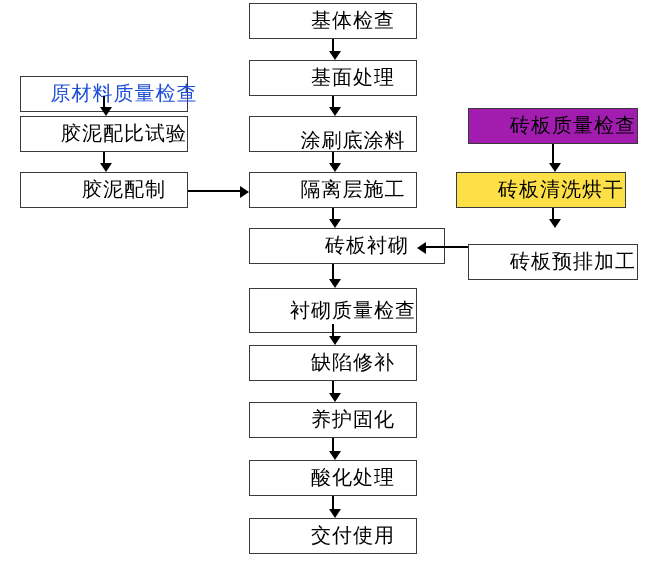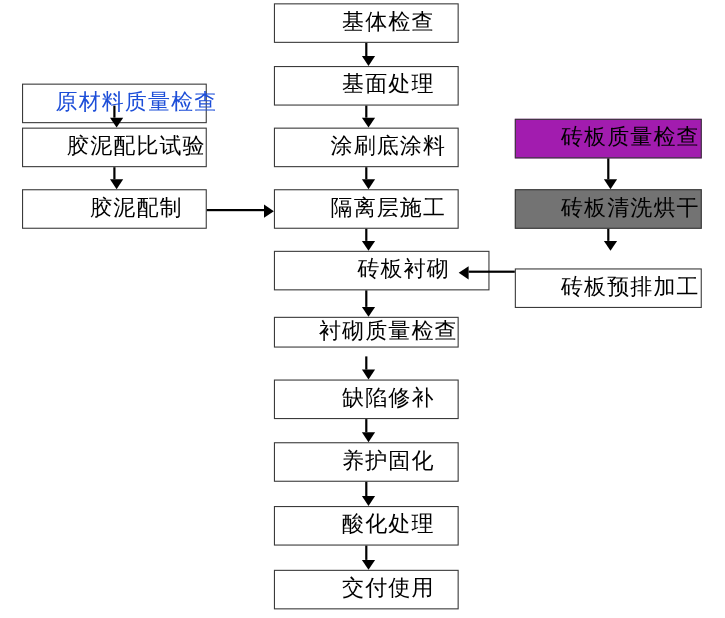--- a/index.html
+++ b/index.html
@@ -92,30 +92,30 @@
 </head>
 <body>
 
 <div id="flowchart">
     <div class="node" style="left: 249px; top: 3px; width: 168px; height: 36px; background: rgb(255, 255, 255); border-color: rgb(58, 58, 58); color: rgb(0, 0, 0);">
       <span class="node-label">基体检查</span>
     </div>
     <div class="node" style="left: 249px; top: 60px; width: 168px; height: 36px; background: rgb(255, 255, 255); border-color: rgb(58, 58, 58); color: rgb(0, 0, 0);">
       <span class="node-label">基面处理</span>
     </div>
-    <div class="node" style="left: 249px; top: 116px; width: 168px; height: 36px; background: rgb(255, 255, 255); border-color: rgb(58, 58, 58); color: rgb(0, 0, 0);">
+    <div class="node" style="left: 249px; top: 116px; width: 168px; height: 36px; background: rgb(255, 255, 255); border-color: rgb(58, 58, 58); color: rgb(0, 0, 0); align-items: flex-end;">
       <span class="node-label">涂刷底涂料</span>
     </div>
     <div class="node" style="left: 249px; top: 172px; width: 168px; height: 36px; background: rgb(255, 255, 255); border-color: rgb(58, 58, 58); color: rgb(0, 0, 0);">
       <span class="node-label">隔离层施工</span>
     </div>
     <div class="node" style="left: 249px; top: 228px; width: 196px; height: 36px; background: rgb(255, 255, 255); border-color: rgb(58, 58, 58); color: rgb(0, 0, 0);">
       <span class="node-label">砖板衬砌</span>
     </div>
-    <div class="node" style="left: 249px; top: 288px; width: 168px; height: 28px; background: rgb(255, 255, 255); border-color: rgb(58, 58, 58); color: rgb(0, 0, 0);">
+    <div class="node" style="left: 249px; top: 288px; width: 168px; height: 45px; background: rgb(255, 255, 255); border-color: rgb(58, 58, 58); color: rgb(0, 0, 0);">
       <span class="node-label">衬砌质量检查</span>
     </div>
     <div class="node" style="left: 249px; top: 345px; width: 168px; height: 36px; background: rgb(255, 255, 255); border-color: rgb(58, 58, 58); color: rgb(0, 0, 0);">
       <span class="node-label">缺陷修补</span>
     </div>
     <div class="node" style="left: 249px; top: 402px; width: 168px; height: 36px; background: rgb(255, 255, 255); border-color: rgb(58, 58, 58); color: rgb(0, 0, 0);">
       <span class="node-label">养护固化</span>
     </div>
     <div class="node" style="left: 249px; top: 460px; width: 168px; height: 36px; background: rgb(255, 255, 255); border-color: rgb(58, 58, 58); color: rgb(0, 0, 0);">
       <span class="node-label">酸化处理</span>
@@ -128,21 +128,21 @@
     </div>
     <div class="node" style="left: 20px; top: 116px; width: 168px; height: 36px; background: rgb(255, 255, 255); border-color: rgb(58, 58, 58); color: rgb(0, 0, 0);">
       <span class="node-label">胶泥配比试验</span>
     </div>
     <div class="node" style="left: 20px; top: 172px; width: 168px; height: 36px; background: rgb(255, 255, 255); border-color: rgb(58, 58, 58); color: rgb(0, 0, 0);">
       <span class="node-label">胶泥配制</span>
     </div>
     <div class="node" style="left: 468px; top: 108px; width: 170px; height: 36px; background: #a21caf; border-color: rgb(58, 58, 58); color: rgb(0, 0, 0);">
       <span class="node-label">砖板质量检查</span>
     </div>
-    <div class="node" style="left: 468px; top: 172px; width: 170px; height: 36px; background: #737373; border-color: rgb(58, 58, 58); color: rgb(0, 0, 0);">
+    <div class="node" style="left: 456px; top: 172px; width: 170px; height: 36px; background: #fde047; border-color: rgb(58, 58, 58); color: rgb(0, 0, 0);">
       <span class="node-label">砖板清洗烘干</span>
     </div>
     <div class="node" style="left: 468px; top: 228px; width: 170px; height: 36px; background: rgb(255, 255, 255); border-color: rgb(58, 58, 58); color: rgb(0, 0, 0); margin-top: 16px;">
       <span class="node-label">砖板预排加工</span>
     </div>
     <div class="conn-v" style="left: 332px; top: 39px; height: 12px; border-left-color: rgb(0, 0, 0);"></div>
     <div class="conn-v" style="left: 332px; top: 96px; height: 11px; border-left-color: rgb(0, 0, 0);"></div>
     <div class="conn-v" style="left: 332px; top: 152px; height: 11px; border-left-color: rgb(0, 0, 0);"></div>
     <div class="conn-v" style="left: 332px; top: 208px; height: 11px; border-left-color: rgb(0, 0, 0);"></div>
     <div class="conn-v" style="left: 332px; top: 264px; height: 15px; border-left-color: rgb(0, 0, 0);"></div>

